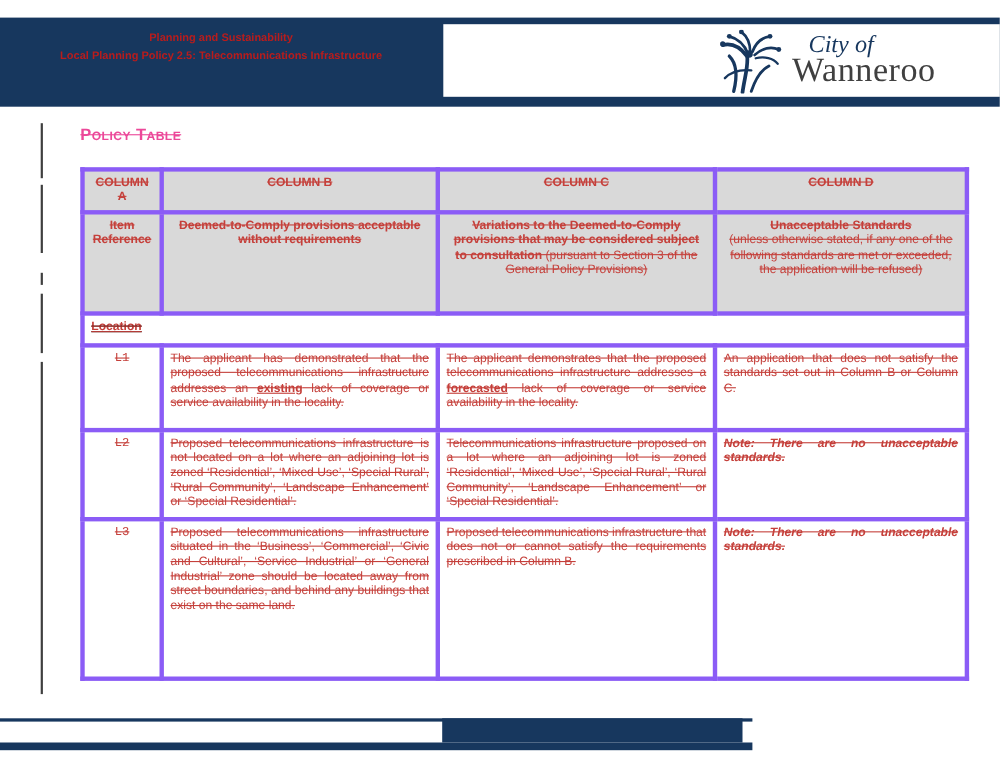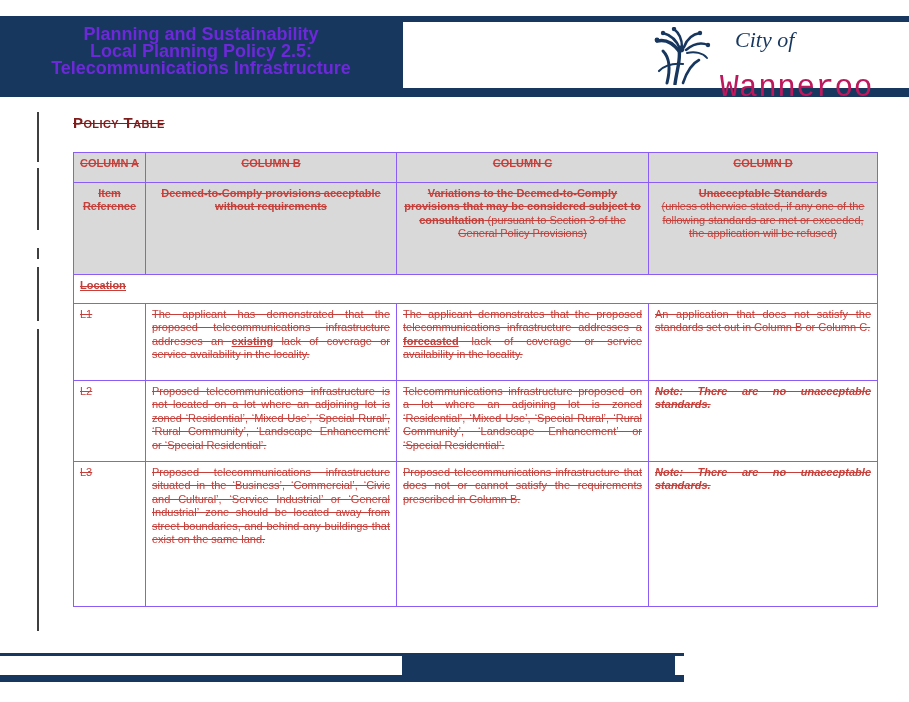--- a/index.html
+++ b/index.html
@@ -1,48 +1,48 @@
 <!DOCTYPE html>
 <html><head>
 <meta charset="utf-8">
 <style>
   html,body{margin:0;padding:0;background:#ffffff;}
   #page{position:relative;width:909px;height:702px;background:#ffffff;overflow:hidden;
         font-family:"Liberation Sans",sans-serif;}
 
   
   .navy-bar{position:absolute;left:0;top:16px;width:909px;height:81px;background:#17375E;}
-  .header-text{position:absolute;left:0;top:26px;width:402px;text-align:center;color:#6d28d9;
-               font-weight:bold;font-size:18px;line-height:17px;}
+  .header-text{position:absolute;left:0;top:26px;width:402px;text-align:center;color:#b91c1c;
+               font-weight:bold;font-size:10px;line-height:17px;}
   .logo-box{position:absolute;left:403px;top:22px;width:506px;height:66px;background:#ffffff;padding-left:42px;}
   .logo-cityof{position:absolute;left:332px;top:5px;color:#17375E;
                font-family:"Liberation Serif",serif;font-style:italic;font-size:22px;}
-  .logo-name{position:absolute;left:317px;top:24px;color:#be185d;
-             font-family:Liberation Mono, monospace;font-size:31px;letter-spacing:0.5px;margin-top:24px;}
+  .logo-name{position:absolute;left:317px;top:24px;color:#404040;
+             font-family:Liberation Serif, serif;font-size:31px;letter-spacing:0.5px;}
   .logo-flower{position:absolute;left:250px;top:5px;}
 
   
   .chbar{position:absolute;left:37px;width:2px;background:#3f3f3f;}
 
   
   .policy-title{position:absolute;left:73px;top:114px;font-size:15px;font-weight:bold;
-                color:#7f1d1d;text-decoration:line-through;font-variant:small-caps;
+                color:#ec4899;text-decoration:line-through;font-variant:small-caps;
                 letter-spacing:0.4px;}
 
   
   table.policy{position:absolute;left:73px;top:152px;width:804px;border-collapse:collapse;
                table-layout:fixed;}
-  table.policy td{border:1px solid #8b5cf6;font-size:11px;line-height:13.4px;
+  table.policy td{border:4px solid #8b5cf6;font-size:11px;line-height:13.4px;
                   padding:4px 6px;vertical-align:top;box-sizing:border-box;}
   td.hdr{background:#D9D9D9;font-weight:bold;text-align:center;vertical-align:middle;}
   .del{color:#C5403B;text-decoration:line-through;}
   .nb{font-weight:normal;}
   .emph{font-weight:bold;text-decoration:underline line-through;}
   .just{text-align:justify;}
-  .refcell{}
+  .refcell{text-align:center;font-family:Liberation Mono, monospace;}
   .note{font-weight:bold;font-style:italic;}
   .loc{font-weight:bold;text-decoration:underline line-through;vertical-align:middle;}
 
   
   .f-top{position:absolute;left:0;top:653px;width:684px;height:3px;background:#17375E;}
   .f-block{position:absolute;left:402px;top:653px;width:273px;height:22px;background:#17375E;}
   .f-bottom{position:absolute;left:0;top:675px;width:684px;height:7px;background:#17375E;}
 </style>
 </head>
 <body>

